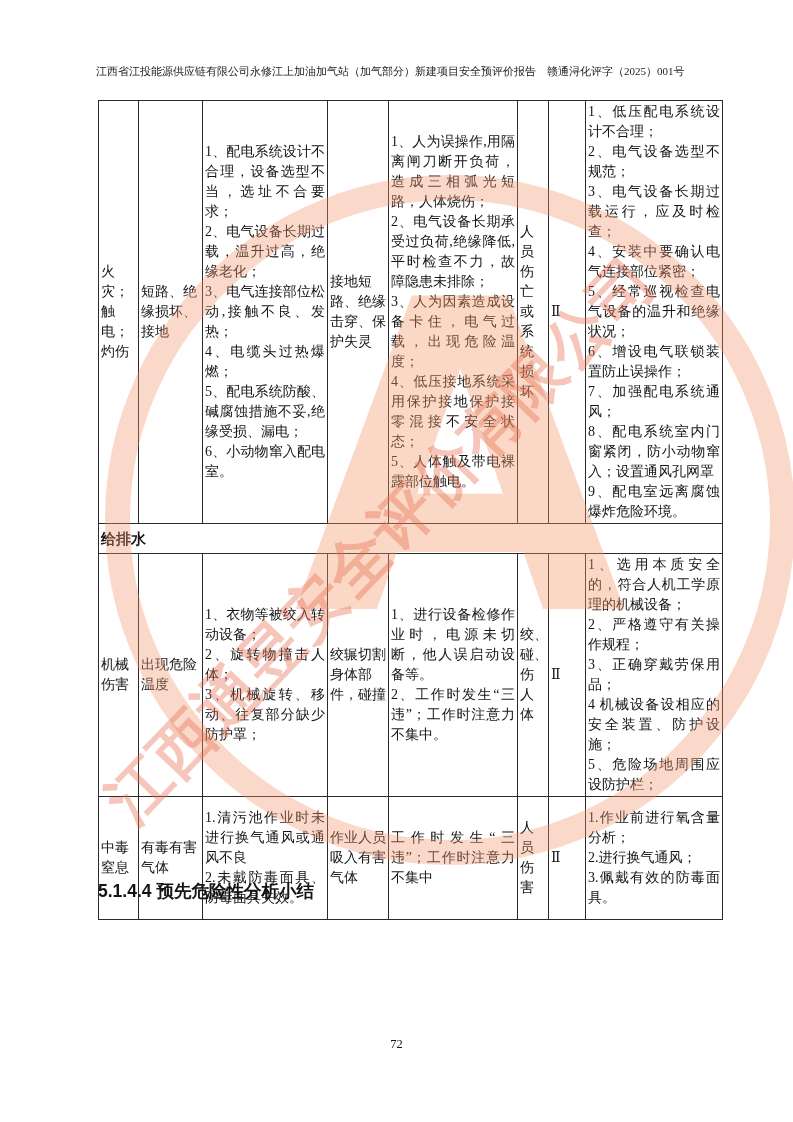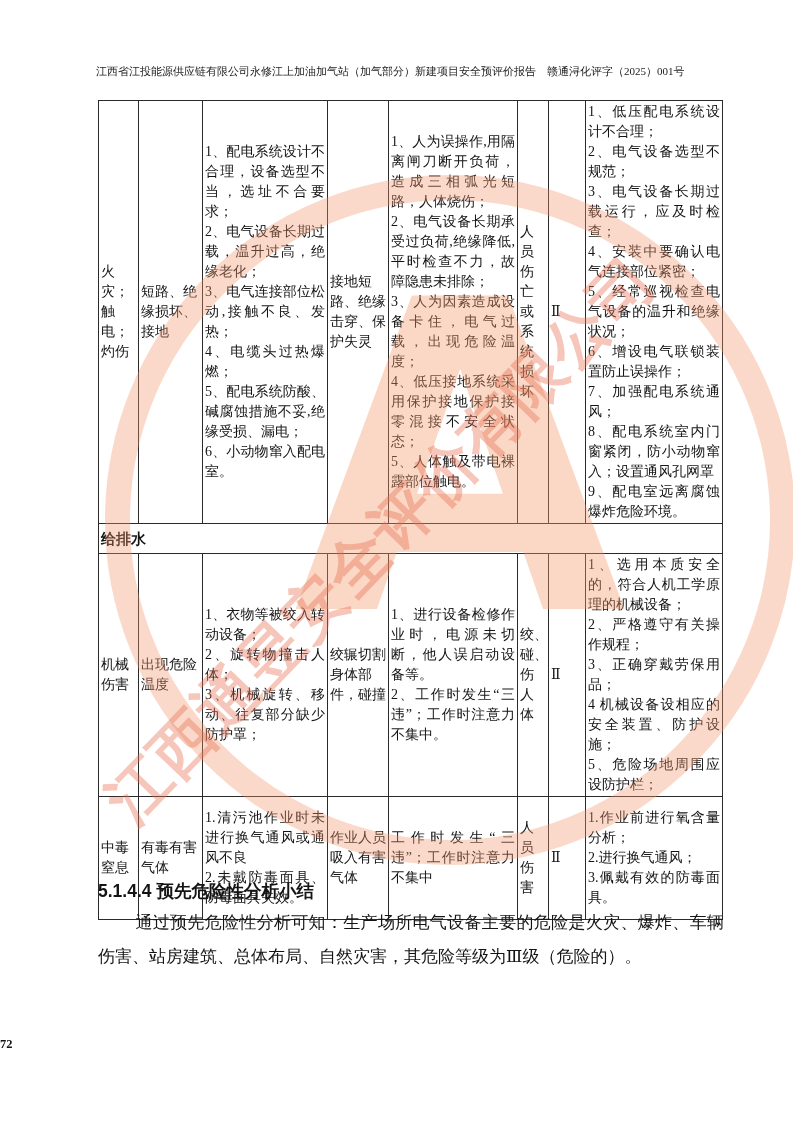--- a/index.html
+++ b/index.html
@@ -30,22 +30,22 @@
   tr.r2{height:215px;}
   tr.r3{height:123px;}
   td.band-cell{text-align:left;font-weight:bold;font-size:15px;}
   
   .body-text{position:absolute;left:98px;top:876px;width:626px;font-size:17px;}
   .body-text .heading{font-weight:bold;font-size:17.5px;line-height:30px;font-family:"Liberation Sans","DejaVu Sans",sans-serif;}
   .body-text p{margin:0;line-height:34px;text-align:justify;}
   .body-text p.ind{text-indent:2.2em;}
   
   .page-number{
-    position:absolute;left:0;top:1037px;width:793px;
-    font-size:12.5px;font-weight:bold;
+    position:absolute;left:0;top:1037px;width:793px;text-align:center;
+    font-size:12.5px;font-weight:normal;
   }
   
   .watermark{position:absolute;inset:0;z-index:5;pointer-events:none;}
   .wm-ring{
     position:absolute;left:105px;top:175px;width:690px;height:690px;
     border:25px solid rgba(244,151,109,0.36);border-radius:50%;
     box-sizing:border-box;
   }
   .wm-a{
     position:absolute;left:265px;top:225px;width:390px;height:470px;
@@ -143,21 +143,20 @@
       <td class="ctr">Ⅱ</td>
       <td class="top">1.作业前进行氧含量分析；
 2.进行换气通风；
 3.佩戴有效的防毒面具。</td>
     </tr>
   </tbody>
     </table>
 
   <div class="body-text">
     <div class="heading">5.1.4.4 预先危险性分析小结</div>
-    <p class="ind">通过预先危险性分析可知：生产场所电气设备主要的危险是火灾、爆炸、车辆伤害、站房建筑、总体布局、自然灾害，其危险等级为Ⅲ级（危险的）。</p>
   </div>
 
   <div class="page-number">72</div>
 </div>
 
 <div class="watermark">
   <div class="wm-ring"></div>
   <div class="wm-a">A</div>
   <div class="wm-company">江西通昱安全评价有限公司</div>
 </div>

